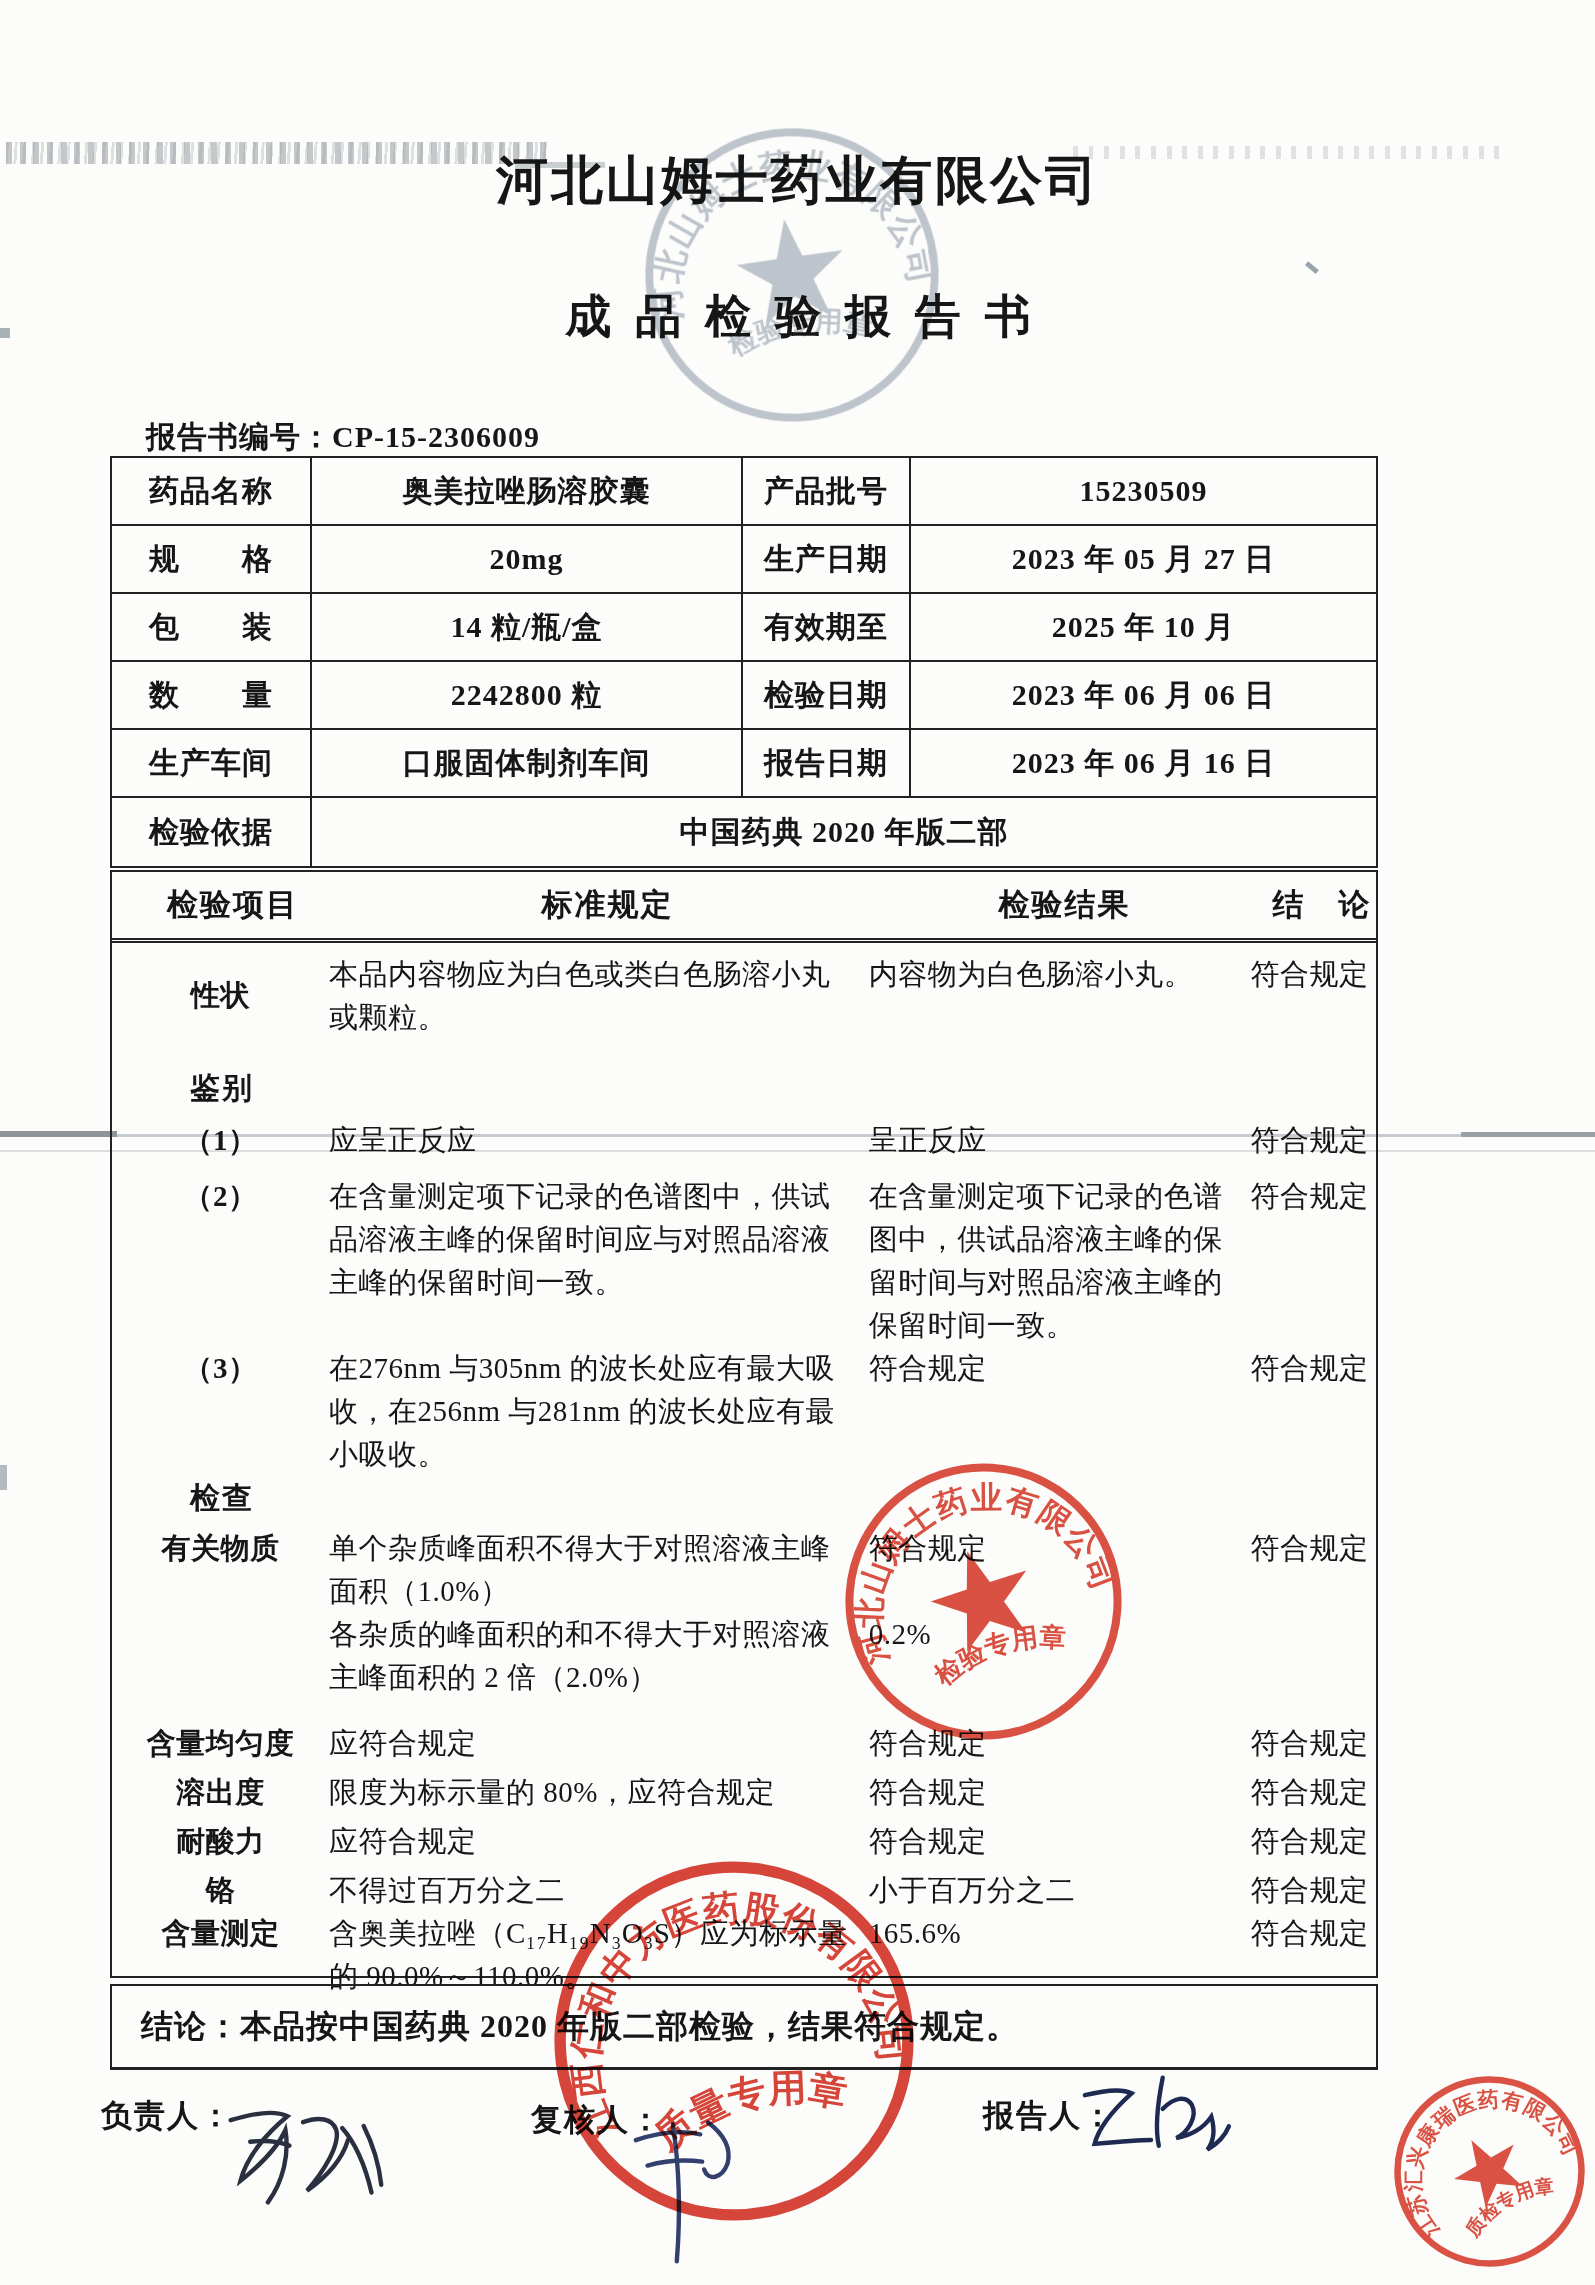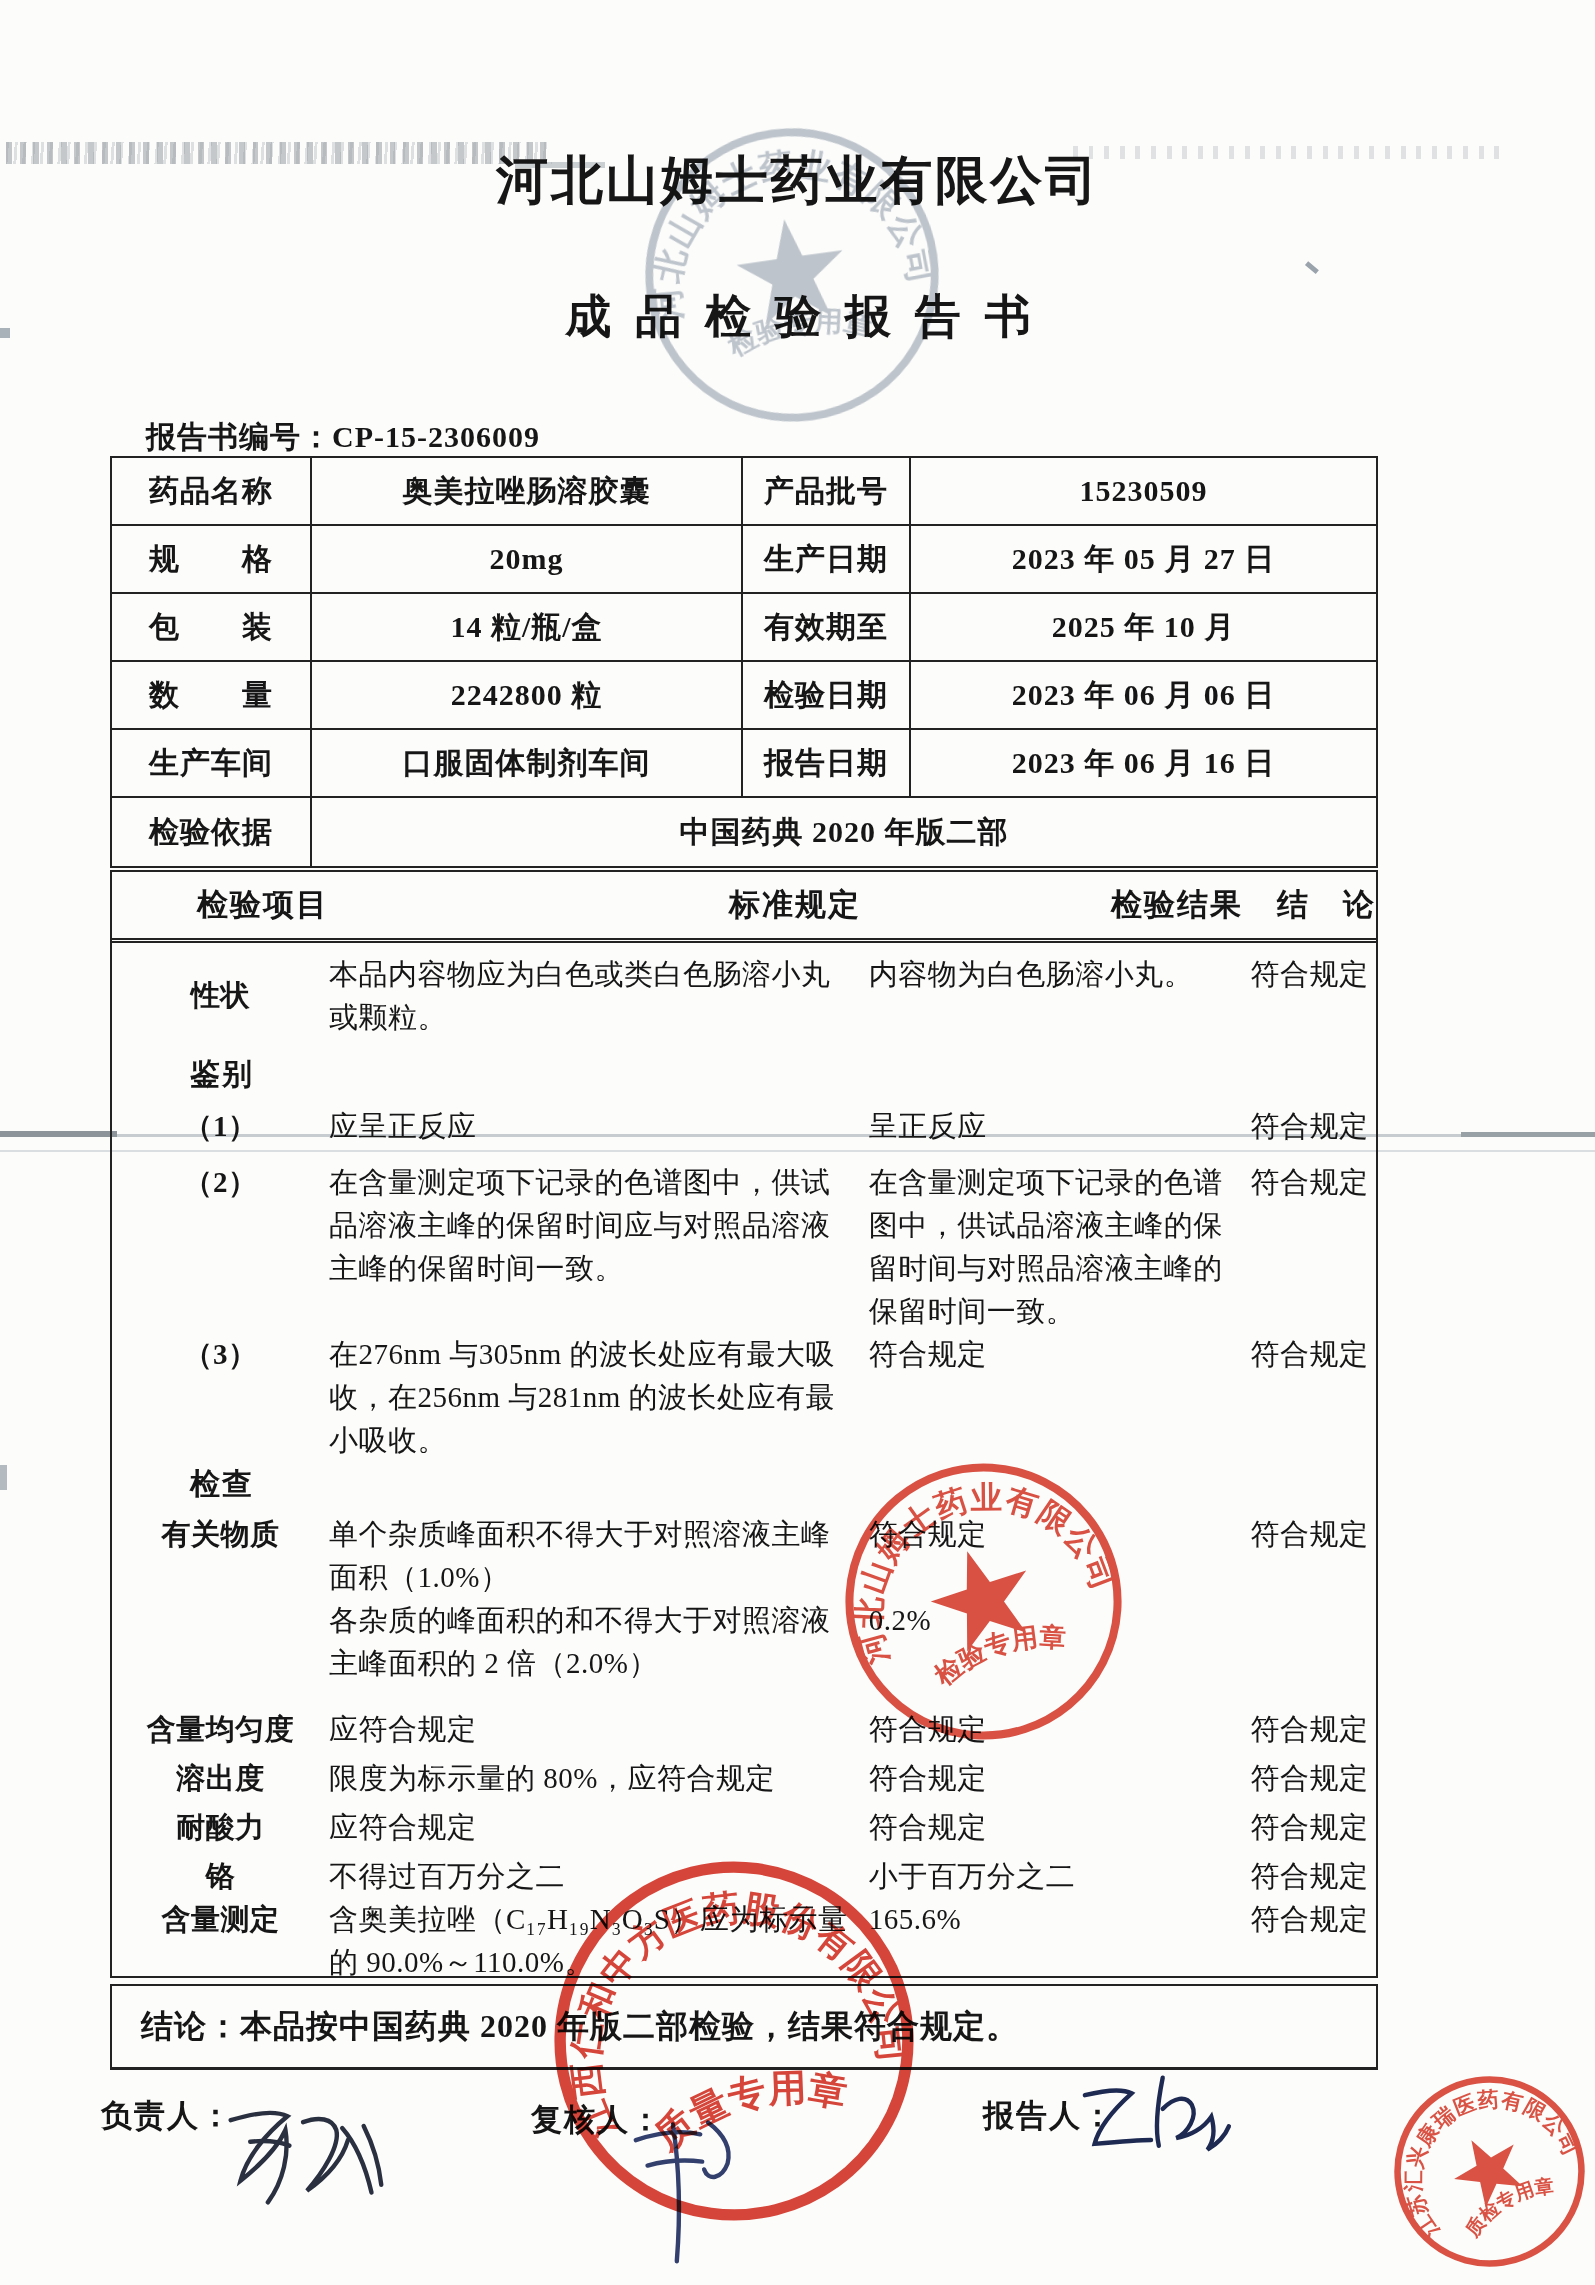--- a/index.html
+++ b/index.html
@@ -24,21 +24,21 @@
     font-size:30px;font-weight:600;letter-spacing:1px;}
   .info-table>div:nth-child(4n){border-right:none;}
   .info-table>div.last{border-bottom:none;}
   .info-table>div.span3{grid-column:2/5;border-right:none;}
   
   .main-table{left:110px;top:870px;width:1268px;height:1108px;
     border:2.9px solid #222;box-sizing:border-box;}
   .m-head{height:66px;display:grid;grid-template-columns:217px 532px 382px 1fr;
     align-items:center;border-bottom:5.9px double #222;
     font-size:31px;font-weight:600;letter-spacing:2px;}
-  .m-head>div{text-align:right;padding-left:25px;}
+  .m-head>div{text-align:center;padding-left:25px;}
   .m-body{position:relative;padding-top:5.9px;font-size:29px;line-height:43px;letter-spacing:0.5px;}
   .m-row{display:grid;grid-template-columns:217px 532px 382px 1fr;align-items:start;}
   .m-row .item{text-align:center;font-weight:600;}
   .m-row.icenter .item{align-self:center;}
   .m-row .std{padding-right:7.8px;}
   .m-row .res{padding-left:7.8px;}
   .m-row .con{text-align:center;}
   .m-sec{font-weight:700;font-size:30px;padding-left:78px;letter-spacing:2px;}
   
   .conclusion-band{left:110px;top:1984px;width:1268px;height:86px;
@@ -138,21 +138,21 @@
     </div>
     <div class="m-body">
 
       <div class="m-row icenter" style="margin-top:3.9px">
         <div class="item">性状</div>
         <div class="std">本品内容物应为白色或类白色肠溶小丸或颗粒。</div>
         <div class="res">内容物为白色肠溶小丸。</div>
         <div class="con">符合规定</div>
       </div>
 
-      <div class="m-sec" style="margin-top:13px">鉴别</div>
+      <div class="m-sec" style="margin-top:27px">鉴别</div>
 
       <div class="m-row" style="margin-top:9.8px">
         <div class="item">（1）</div>
         <div class="std">应呈正反应</div>
         <div class="res">呈正反应</div>
         <div class="con">符合规定</div>
       </div>
 
       <div class="m-row" style="margin-top:13.7px">
         <div class="item">（2）</div>

